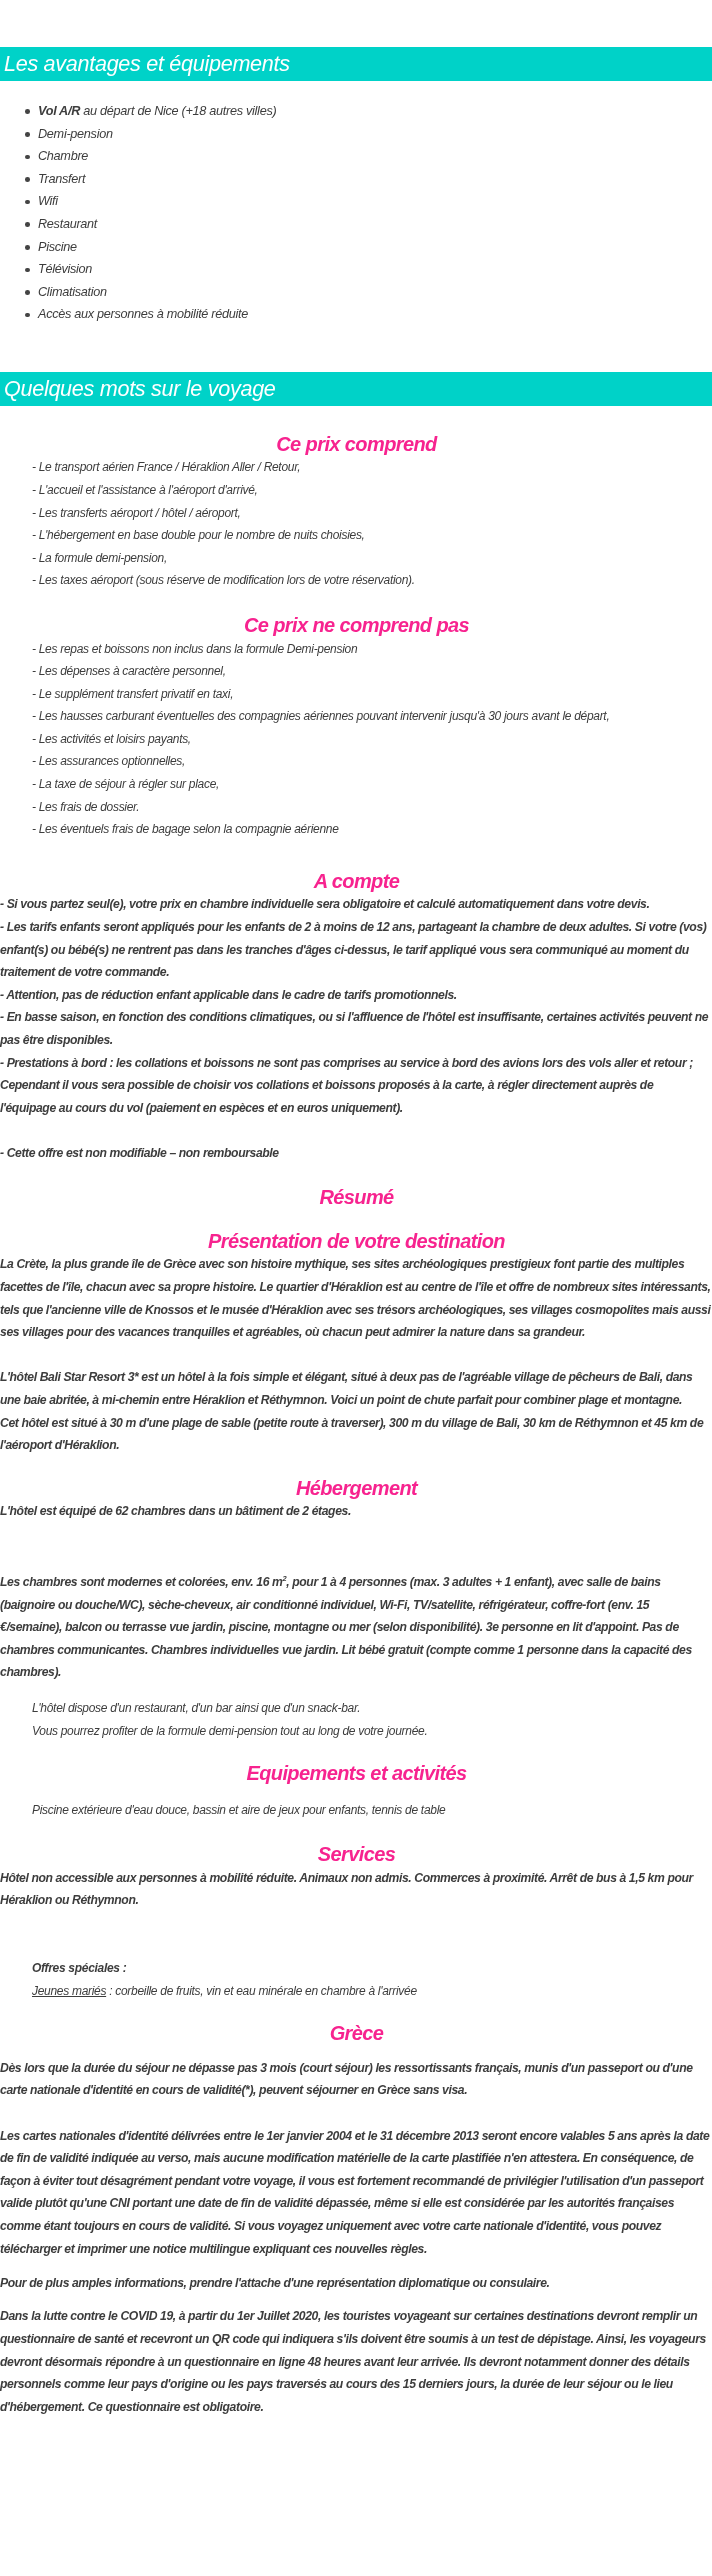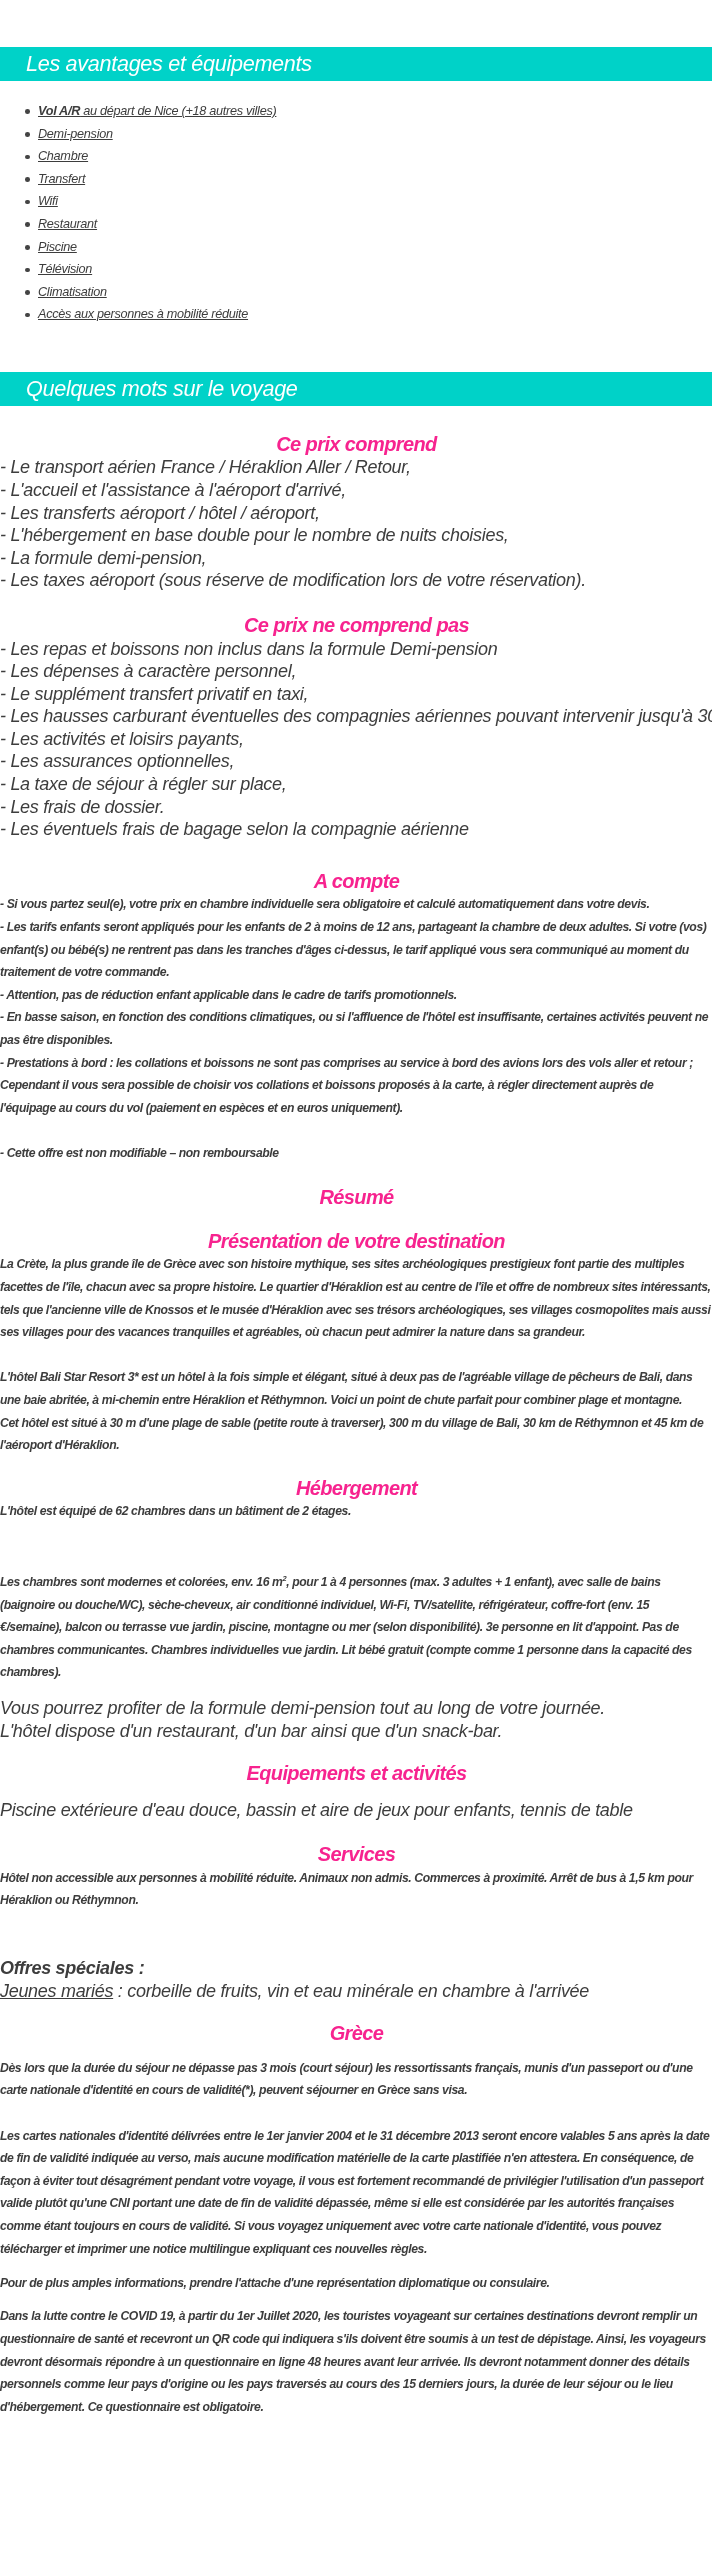--- a/index.html
+++ b/index.html
@@ -9,29 +9,28 @@
     color: #3d3d3d;
   }
   .page { padding-top: 47px; padding-bottom: 19px; }
   .banner {
     background: #00d2c8;
     color: #ffffff;
     font-style: italic;
     font-size: 21.6px;
     height: 34px;
     line-height: 34px;
-    padding-left: 26px;
+    padding-left: 4px;
     margin-right: 0.9px;
     letter-spacing: -0.3px;
   }
   ul.adv {
     margin: 19px 0 0 0;
     padding: 0 0 0 38px;
     list-style: none;
-    text-decoration: underline;
   }
   ul.adv li {
     position: relative;
     font-style: italic;
     font-size: 12.7px;
     line-height: 22.6px;
     height: 22.6px;
     letter-spacing: -0.3px;
   }
   ul.adv li::before {
@@ -51,24 +50,25 @@
     font-weight: bold;
     font-size: 20px;
     margin: 0;
     padding: 0;
     line-height: 24.5px;
     letter-spacing: -0.6px;
     text-align: center;
   }
   .line {
     font-style: italic;
-    font-size: 18px;
+    font-size: 12px;
     line-height: 22.6px;
     letter-spacing: -0.3px;
     white-space: nowrap;
+    padding-left: 32px;
   }
   .para {
     font-style: italic;
     font-size: 12.2px;
     line-height: 22.6px;
     letter-spacing: -0.4px;
     margin: 0;
     padding-right: 1.9px;
     font-weight: bold;
   }
@@ -145,22 +145,22 @@
     <p class="para">L'hôtel Bali Star Resort 3* est un hôtel à la fois simple et élégant, situé à deux pas de l'agréable village de pêcheurs de Bali, dans une baie abritée, à mi-chemin entre Héraklion et Réthymnon. Voici un point de chute parfait pour combiner plage et montagne.</p>
     <p class="para">Cet hôtel est situé à 30 m d'une plage de sable (petite route à traverser), 300 m du village de Bali, 30 km de Réthymnon et 45 km de l'aéroport d'Héraklion.</p>
 
     <div style="height:19px"></div>
     <h2 class="pink">Hébergement</h2>
     <p class="para">L'hôtel est équipé de 62 chambres dans un bâtiment de 2 étages.</p>
     <div style="height:45px"></div>
     <p class="para"><span>Les chambres sont modernes et colorées, env. 16 m</span><sup style="font-size:7.5px">2</sup><span>, pour 1 à 4 personnes (max. 3 adultes + 1 enfant), avec salle de bains (baignoire ou douche/WC), sèche-cheveux, air conditionné individuel, Wi-Fi, TV/satellite, réfrigérateur, coffre-fort (env. 15 €/semaine), balcon ou terrasse vue jardin, piscine, montagne ou mer (selon disponibilité). 3e personne en lit d'appoint. Pas de chambres communicantes. Chambres individuelles vue jardin. Lit bébé gratuit (compte comme 1 personne dans la capacité des chambres).</span></p>
 
     <div style="height:13px"></div>
+    <div class="line">L'hôtel dispose d'un restaurant, d'un bar ainsi que d'un snack-bar.</div>
     <div class="line">Vous pourrez profiter de la formule demi-pension tout au long de votre journée.</div>
-    <div class="line">L'hôtel dispose d'un restaurant, d'un bar ainsi que d'un snack-bar.</div>
 
     <div style="height:19px"></div>
     <h2 class="pink">Equipements et activités</h2>
     <div style="height:13px"></div>
     <div class="line">Piscine extérieure d'eau douce, bassin et aire de jeux pour enfants, tennis de table</div>
 
     <div style="height:21px"></div>
     <h2 class="pink">Services</h2>
     <p class="para">Hôtel non accessible aux personnes à mobilité réduite. Animaux non admis. Commerces à proximité. Arrêt de bus à 1,5 km pour Héraklion ou Réthymnon.</p>
 

